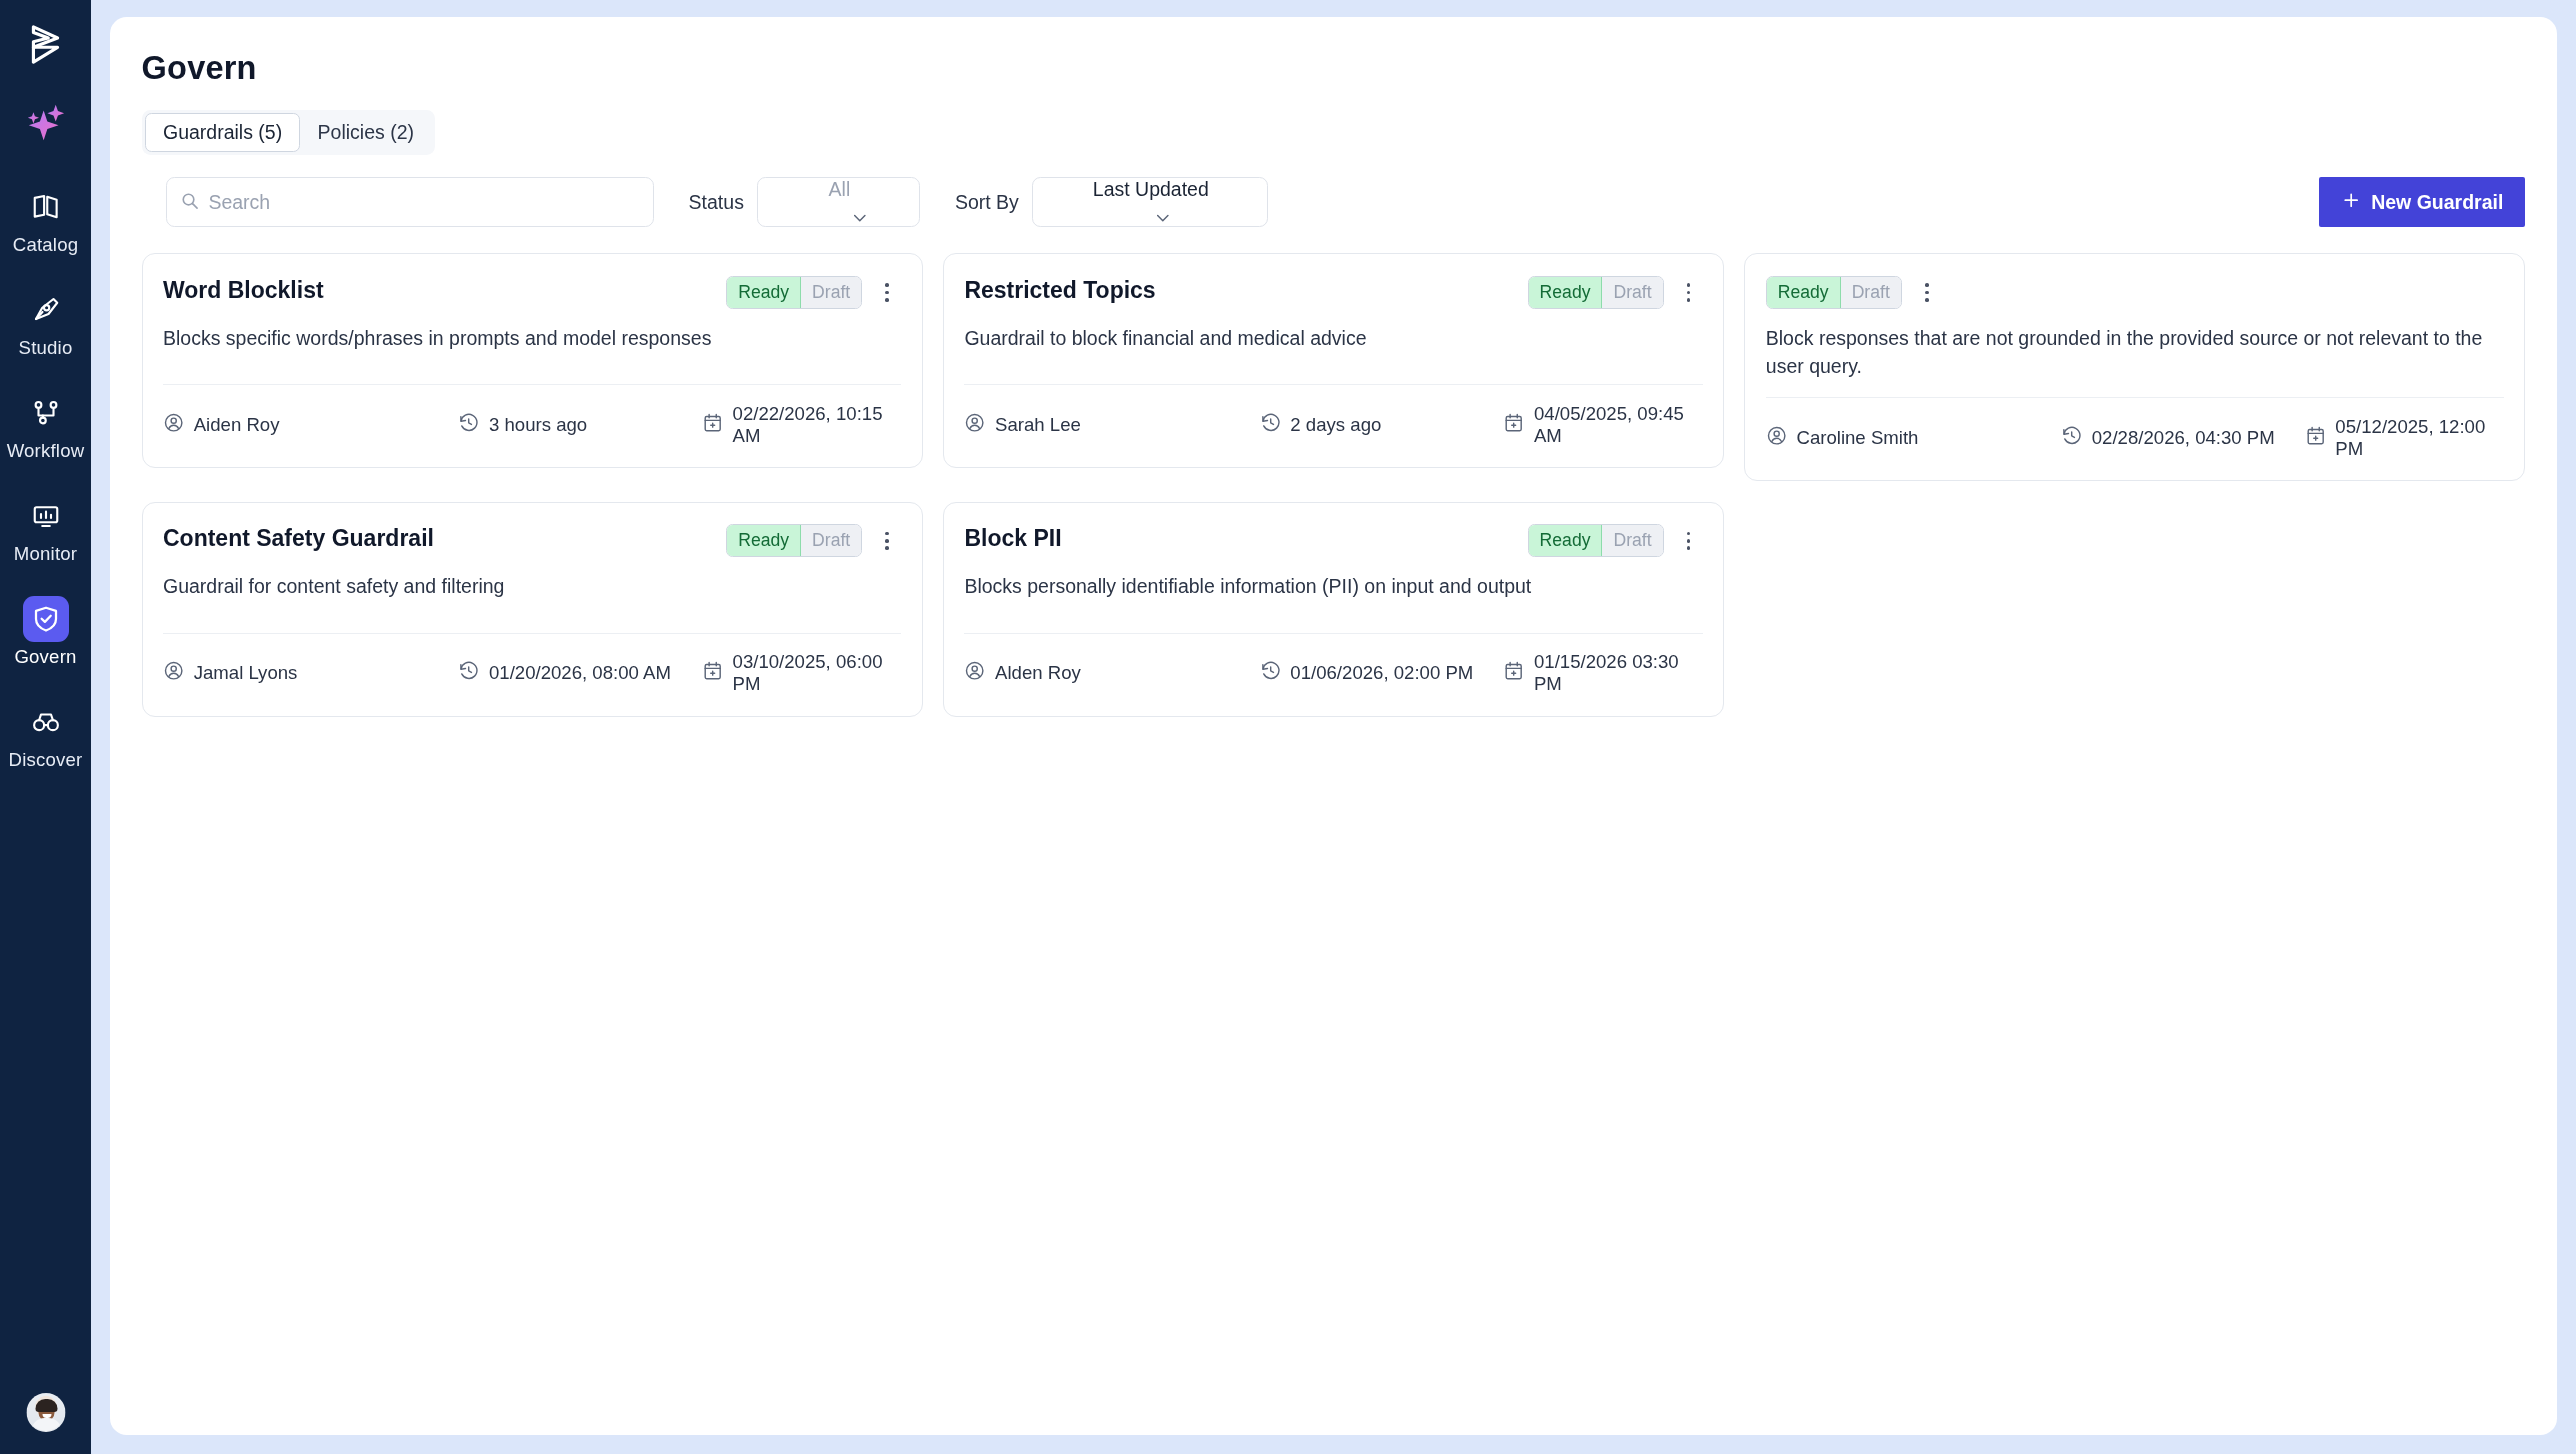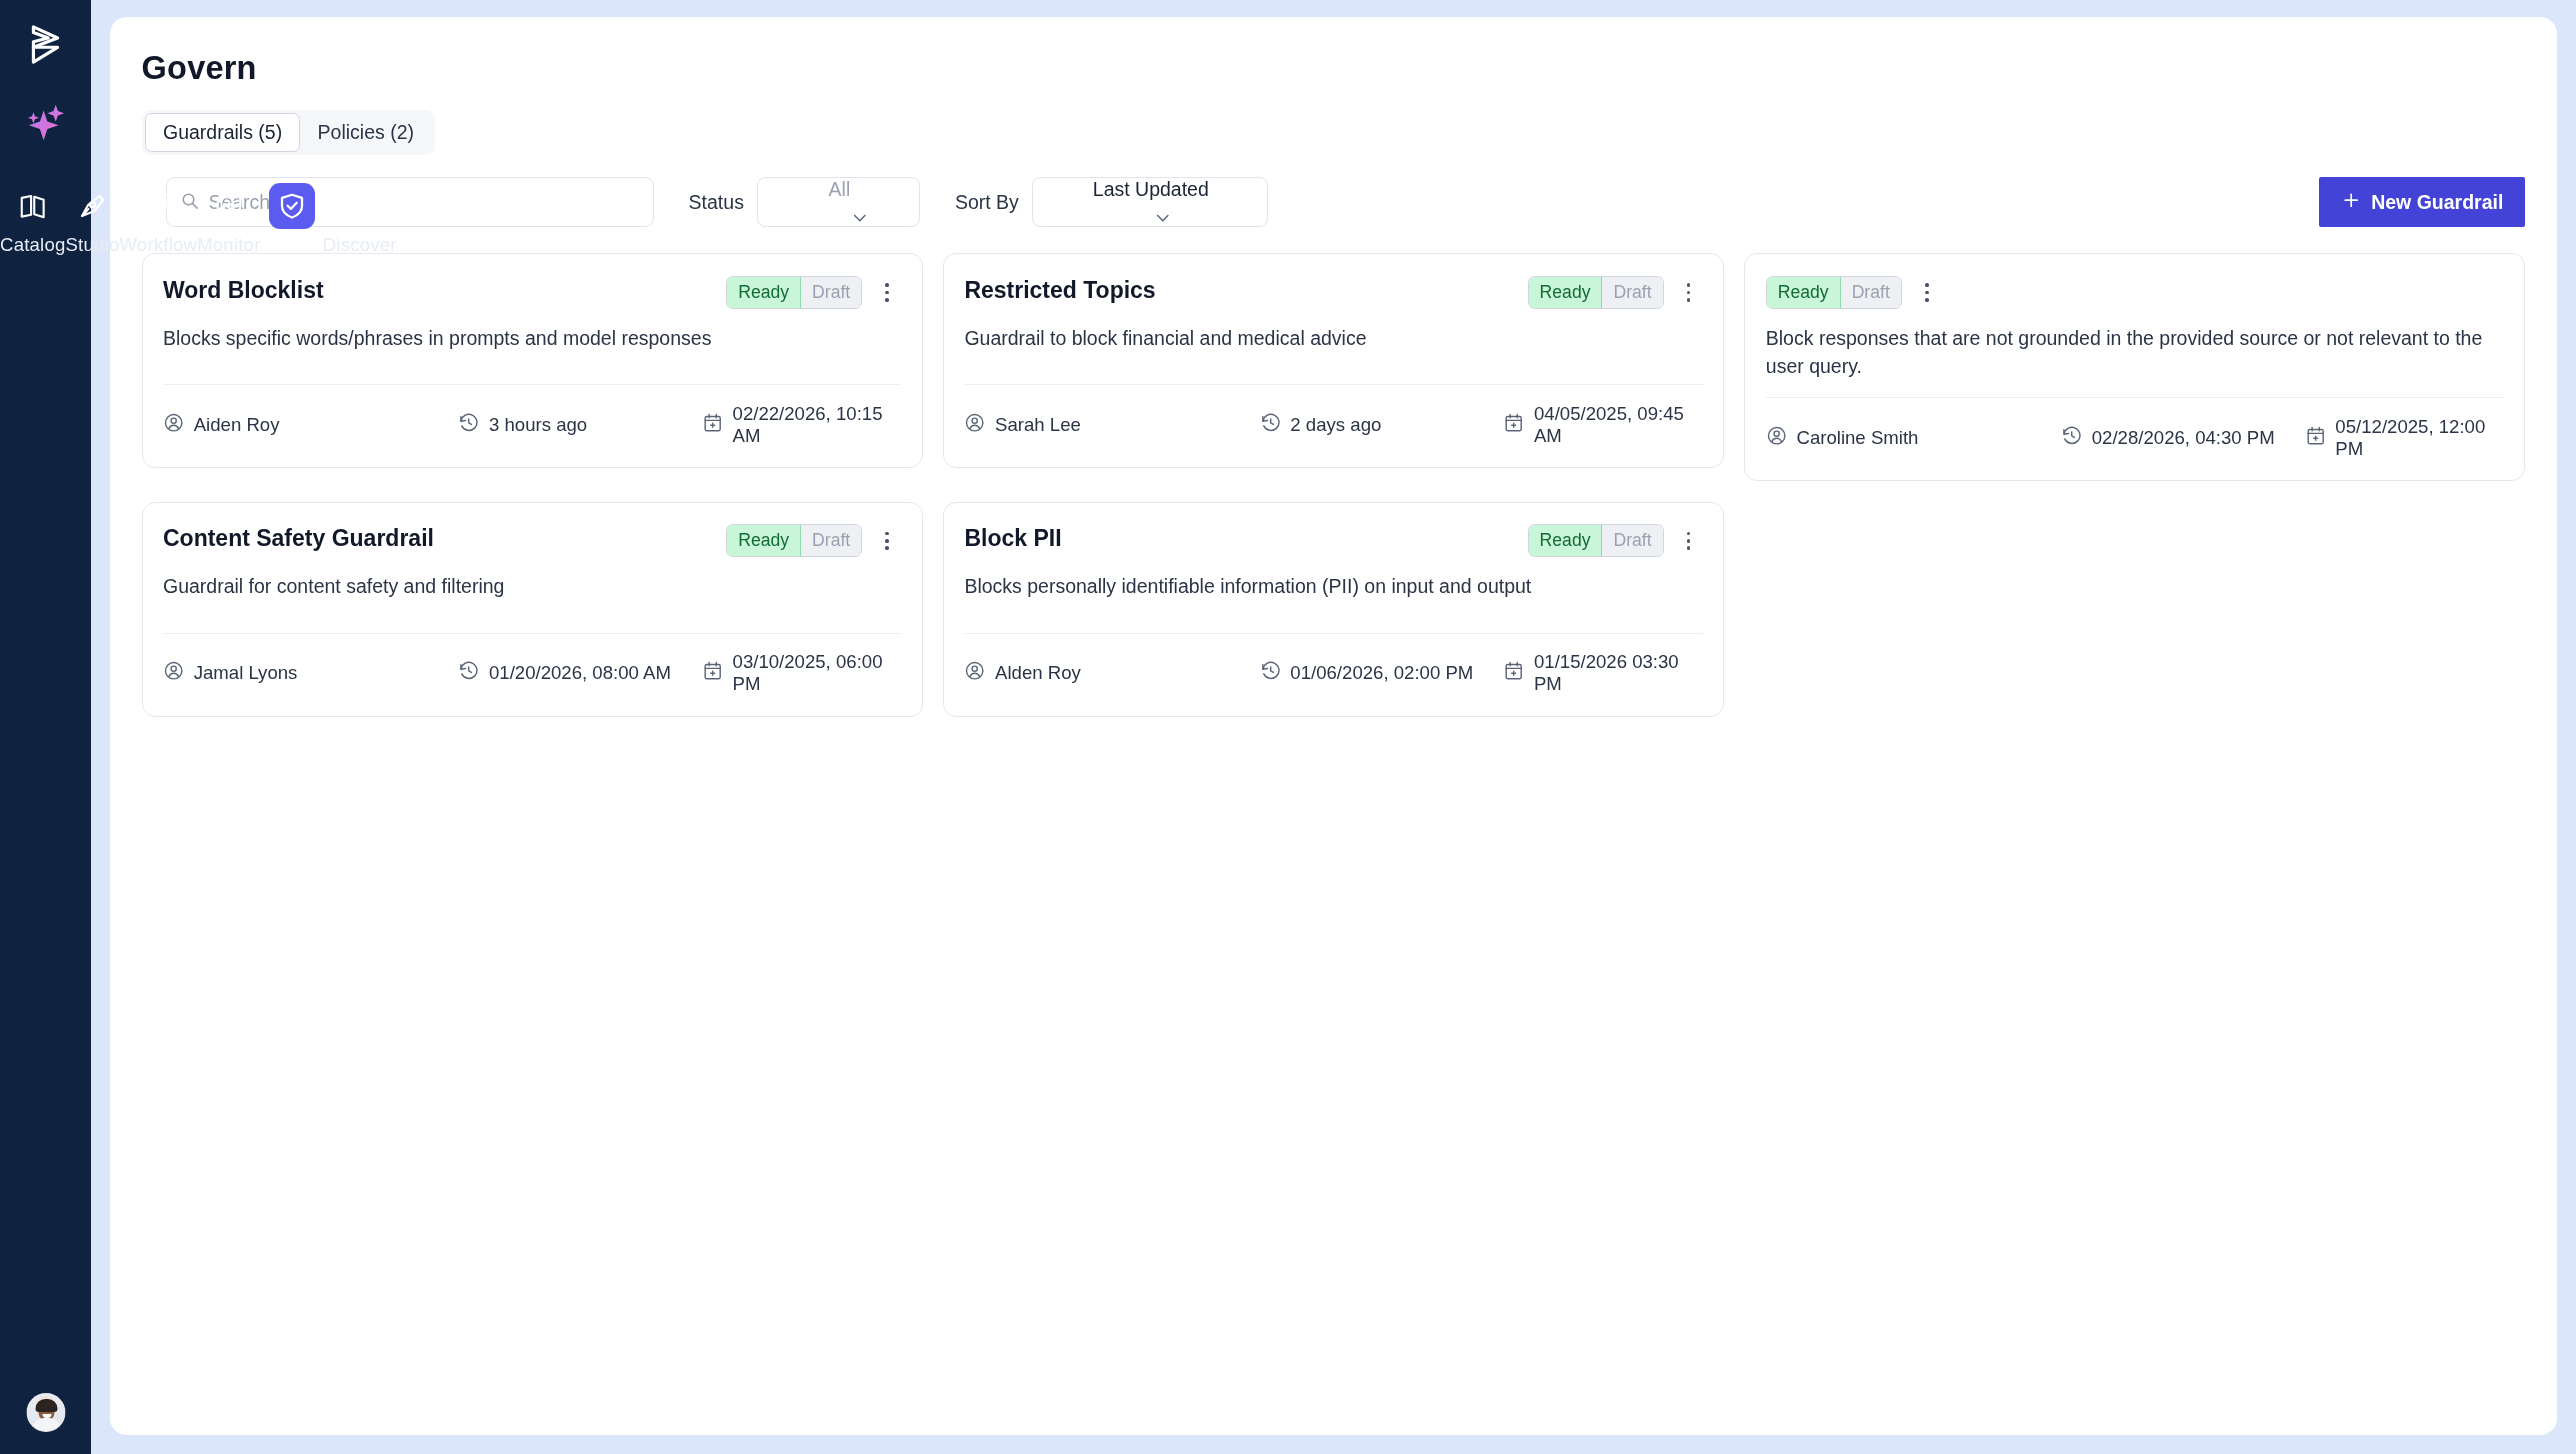--- a/index.html
+++ b/index.html
@@ -15,21 +15,21 @@
   .sidebar {
     width: 91px; height: 1454px;
     background: #0f2341;
     display: flex; flex-direction: column; align-items: center;
     flex: 0 0 91px;
     position: relative;
   }
   .logo-mark { margin-top: 20.4px; width: 48px; height: 48px; display:flex; align-items:center; justify-content:center; }
   .spark-mark { margin-top: 30px; width: 48px; height: 48px; display:flex; align-items:center; justify-content:center; }
 
-  .nav-list { margin-top: 37px; width: 100%; display: flex; flex-direction: row; align-items: flex-end; }
+  .nav-list { margin-top: 37px; width: 100%; display: flex; flex-direction: column; align-items: center; }
   .nav-item {
     width: 80px; margin-bottom: 32px;
     display: flex; flex-direction: column; align-items: center;
     cursor: pointer; text-decoration: none;
   }
   .nav-icon-box {
     width: 46px; height: 46px; border-radius: 11px;
     display: flex; align-items: center; justify-content: center;
   }
   .nav-item.active .nav-icon-box { background: #5b5bf0; }

